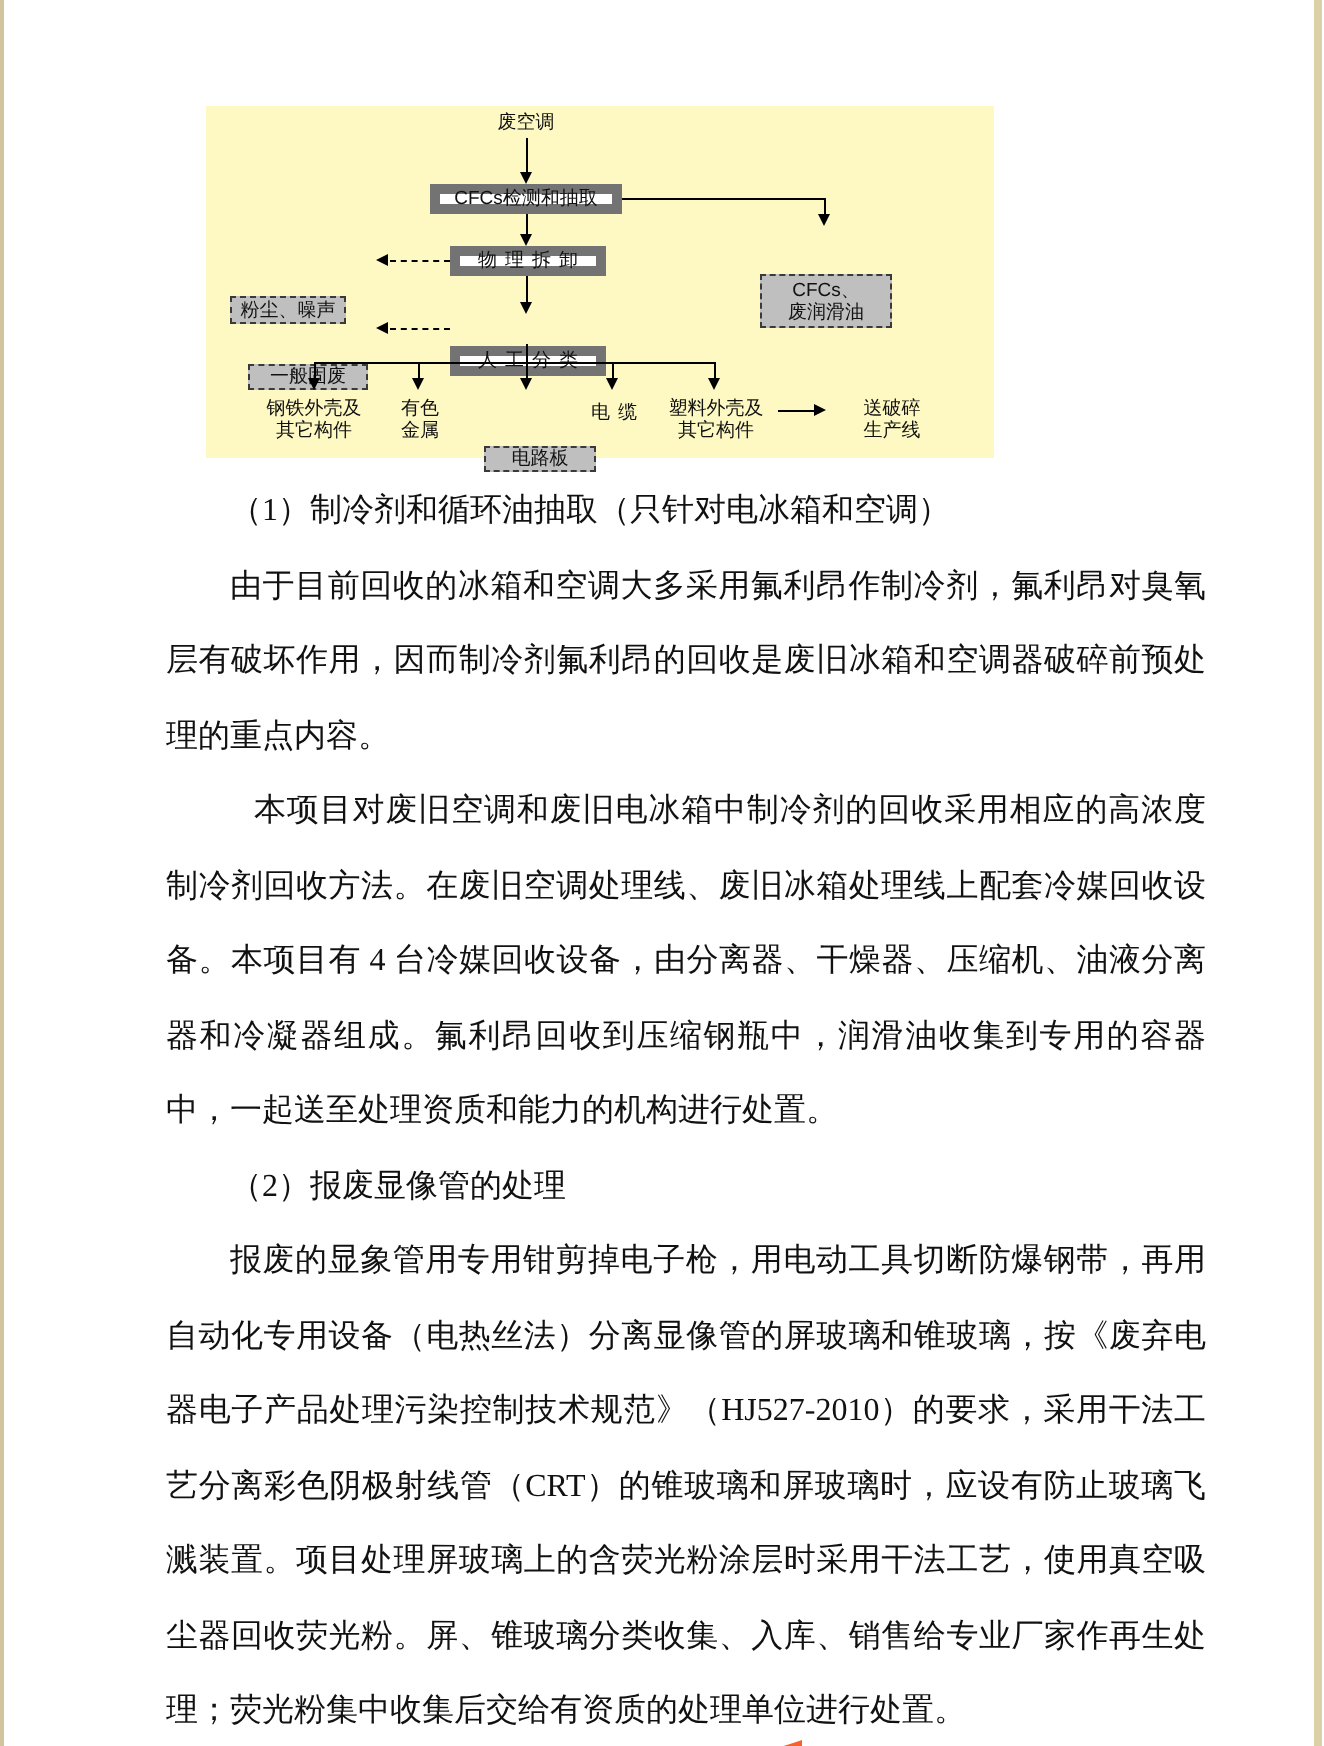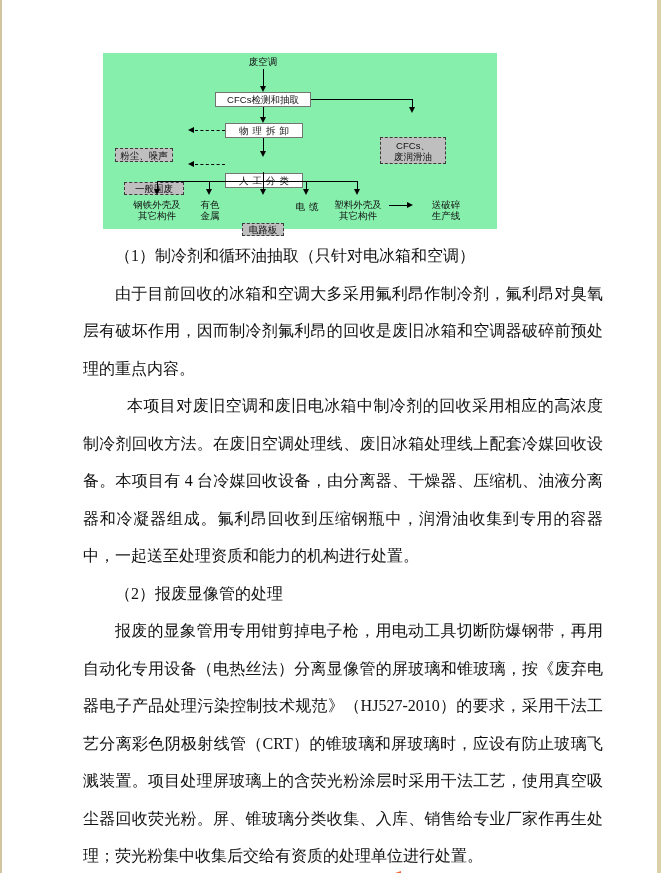--- a/index.html
+++ b/index.html
@@ -7,26 +7,26 @@
   .page {
     position:relative; width:662px; height:873px; background:#ffffff;
     font-family:"Liberation Serif","DejaVu Serif",serif; overflow:hidden;
   }
   .edge-left  { position:absolute; left:0; top:0; width:2px; height:873px; background:#d2c49c; }
   .edge-right { position:absolute; right:1px; top:0; width:4px; height:873px; background:#dcd0a8; }
 
   
   .flowchart {
     position:absolute; left:103px; top:53px; width:394px; height:176px;
-    background:#86efac;
+    background:#fef9c3;
     font-family:"Liberation Sans","DejaVu Sans",sans-serif;
     font-size:9.5px; color:#111; line-height:11px;
   }
   .fc-label { position:absolute; text-align:center; white-space:pre-line; }
-  .fc-box   { position:absolute; background:#fff; border:1px solid #737373;
+  .fc-box   { position:absolute; background:#fff; border:5px solid #737373;
               display:flex; align-items:center; justify-content:center;
               text-align:center; white-space:pre-line; }
   .fc-box.gray { background:#bfbfbf; border:1px dashed #3a3a3a;margin-top:24px; }
   .spaced { letter-spacing:4px; text-indent:4px; }
   .vline { position:absolute; width:1px; background:#000; }
   .hline { position:absolute; height:1px; background:#000; }
   .dline { position:absolute; height:0; border-top:1px dashed #000; }
   .head-down  { position:absolute; width:0; height:0;
                 border-left:3.5px solid transparent; border-right:3.5px solid transparent;
                 border-top:6px solid #000; }
@@ -103,21 +103,21 @@
     <div class="head-down" style="left:157px; top:136px;"></div>
     <div class="vline" style="left:203px; top:128px; height:9px;"></div>
     <div class="head-down" style="left:200px; top:136px;"></div>
     <div class="vline" style="left:254px; top:128px; height:9px;"></div>
     <div class="head-down" style="left:251px; top:136px;"></div>
 
     <div class="fc-label" style="left:22px; top:146px; width:64px;">钢铁外壳及
 其它构件</div>
     <div class="fc-label" style="left:88px; top:146px; width:38px;">有色
 金属</div>
-    <div class="fc-box gray" style="left:139px; top:146px; width:42px; height:13px;">电路板</div>
+    <div class="fc-box gray" style="left:139px; top:146px; width:56px; height:13px;">电路板</div>
     <div class="fc-label spaced" style="left:184px; top:148px; width:40px;">电缆</div>
     <div class="fc-label" style="left:222px; top:146px; width:66px;">塑料外壳及
 其它构件</div>
 
     <div class="hline" style="left:286px; top:152px; width:20px;"></div>
     <div class="head-right" style="left:304px; top:149px;"></div>
 
     <div class="fc-label" style="left:314px; top:146px; width:58px;">送破碎
 生产线</div>
   </div>

